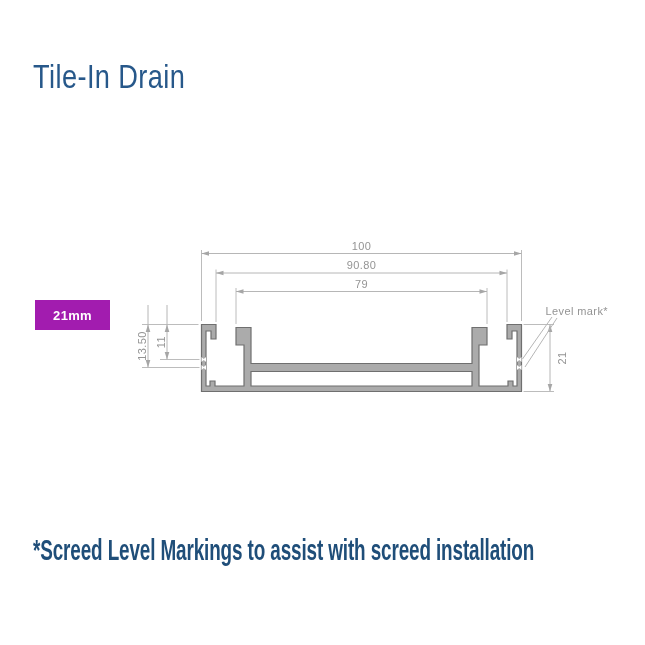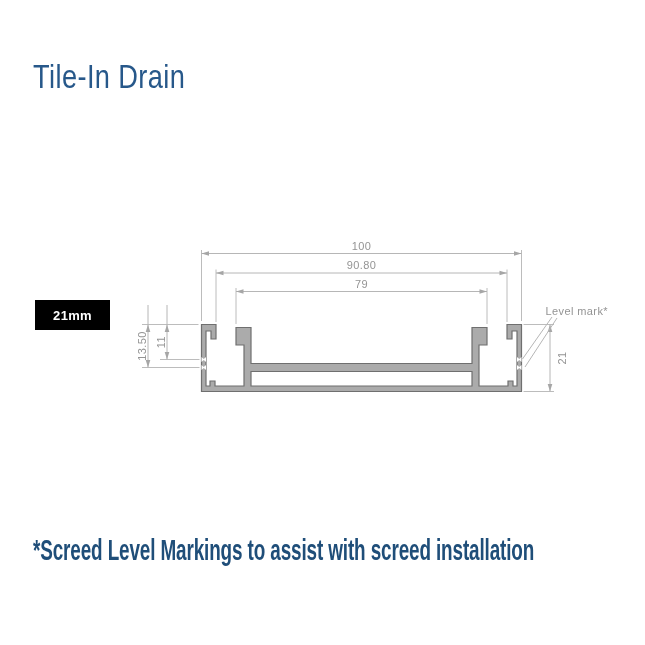--- a/index.html
+++ b/index.html
@@ -8,21 +8,21 @@
     font-family:"Liberation Sans", sans-serif;overflow:hidden;
   }
   .page-title{
     position:absolute;left:33px;top:57px;
     font-size:34px;font-weight:normal;color:#27588a;
     transform:scaleX(0.80);transform-origin:left top;
     white-space:nowrap;letter-spacing:0.5px;
   }
   .size-badge{
     position:absolute;left:35px;top:300px;width:75px;height:30px;
-    background:#000000;color:#ffffff;font-size:13px;font-weight:bold;
+    background:#a21caf;color:#ffffff;font-size:13px;font-weight:bold;
     display:flex;align-items:center;justify-content:center;letter-spacing:0.3px;
   }
   .drawing-svg{position:absolute;left:0;top:0;}
   .dim-text{
     font-family:"Liberation Sans", sans-serif;font-size:11px;fill:#949494;letter-spacing:0.4px;
   }
   .dim-line{stroke:#b6b6b6;stroke-width:1;fill:none;}
   .ext-line{stroke:#bcbcbc;stroke-width:1;fill:none;}
   .arrow{fill:#a6a6a6;stroke:none;}
   .profile{fill:#ababab;stroke:#6f6f6f;stroke-width:1.2;fill-rule:evenodd;}

